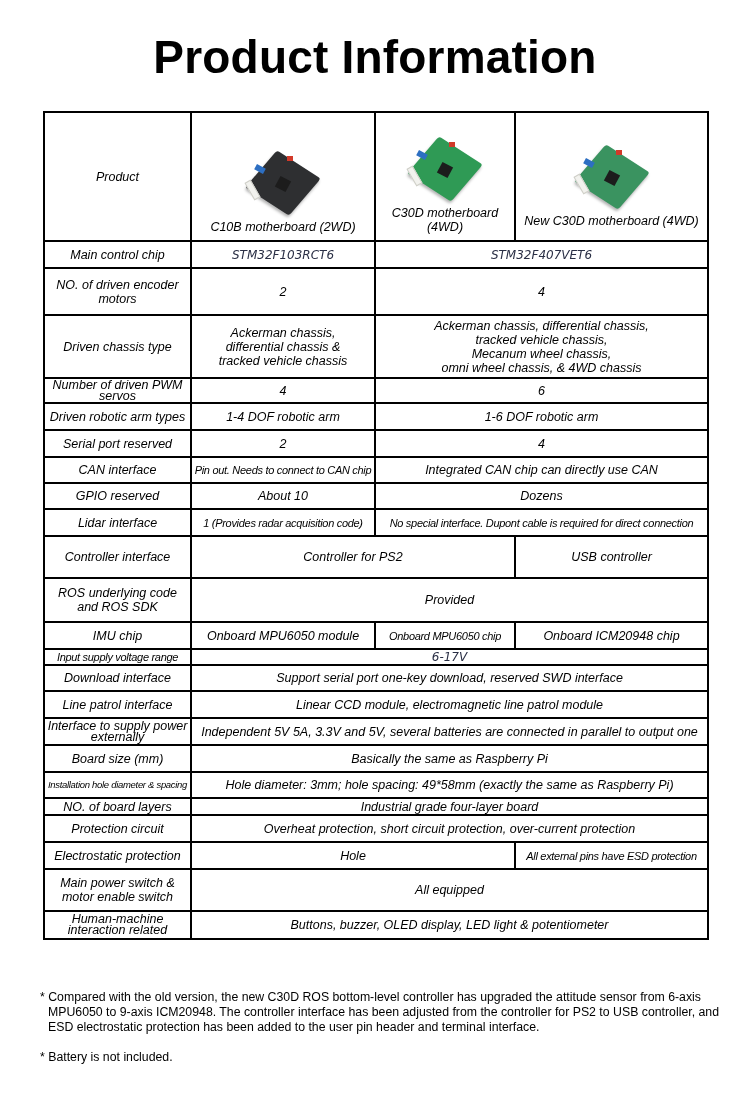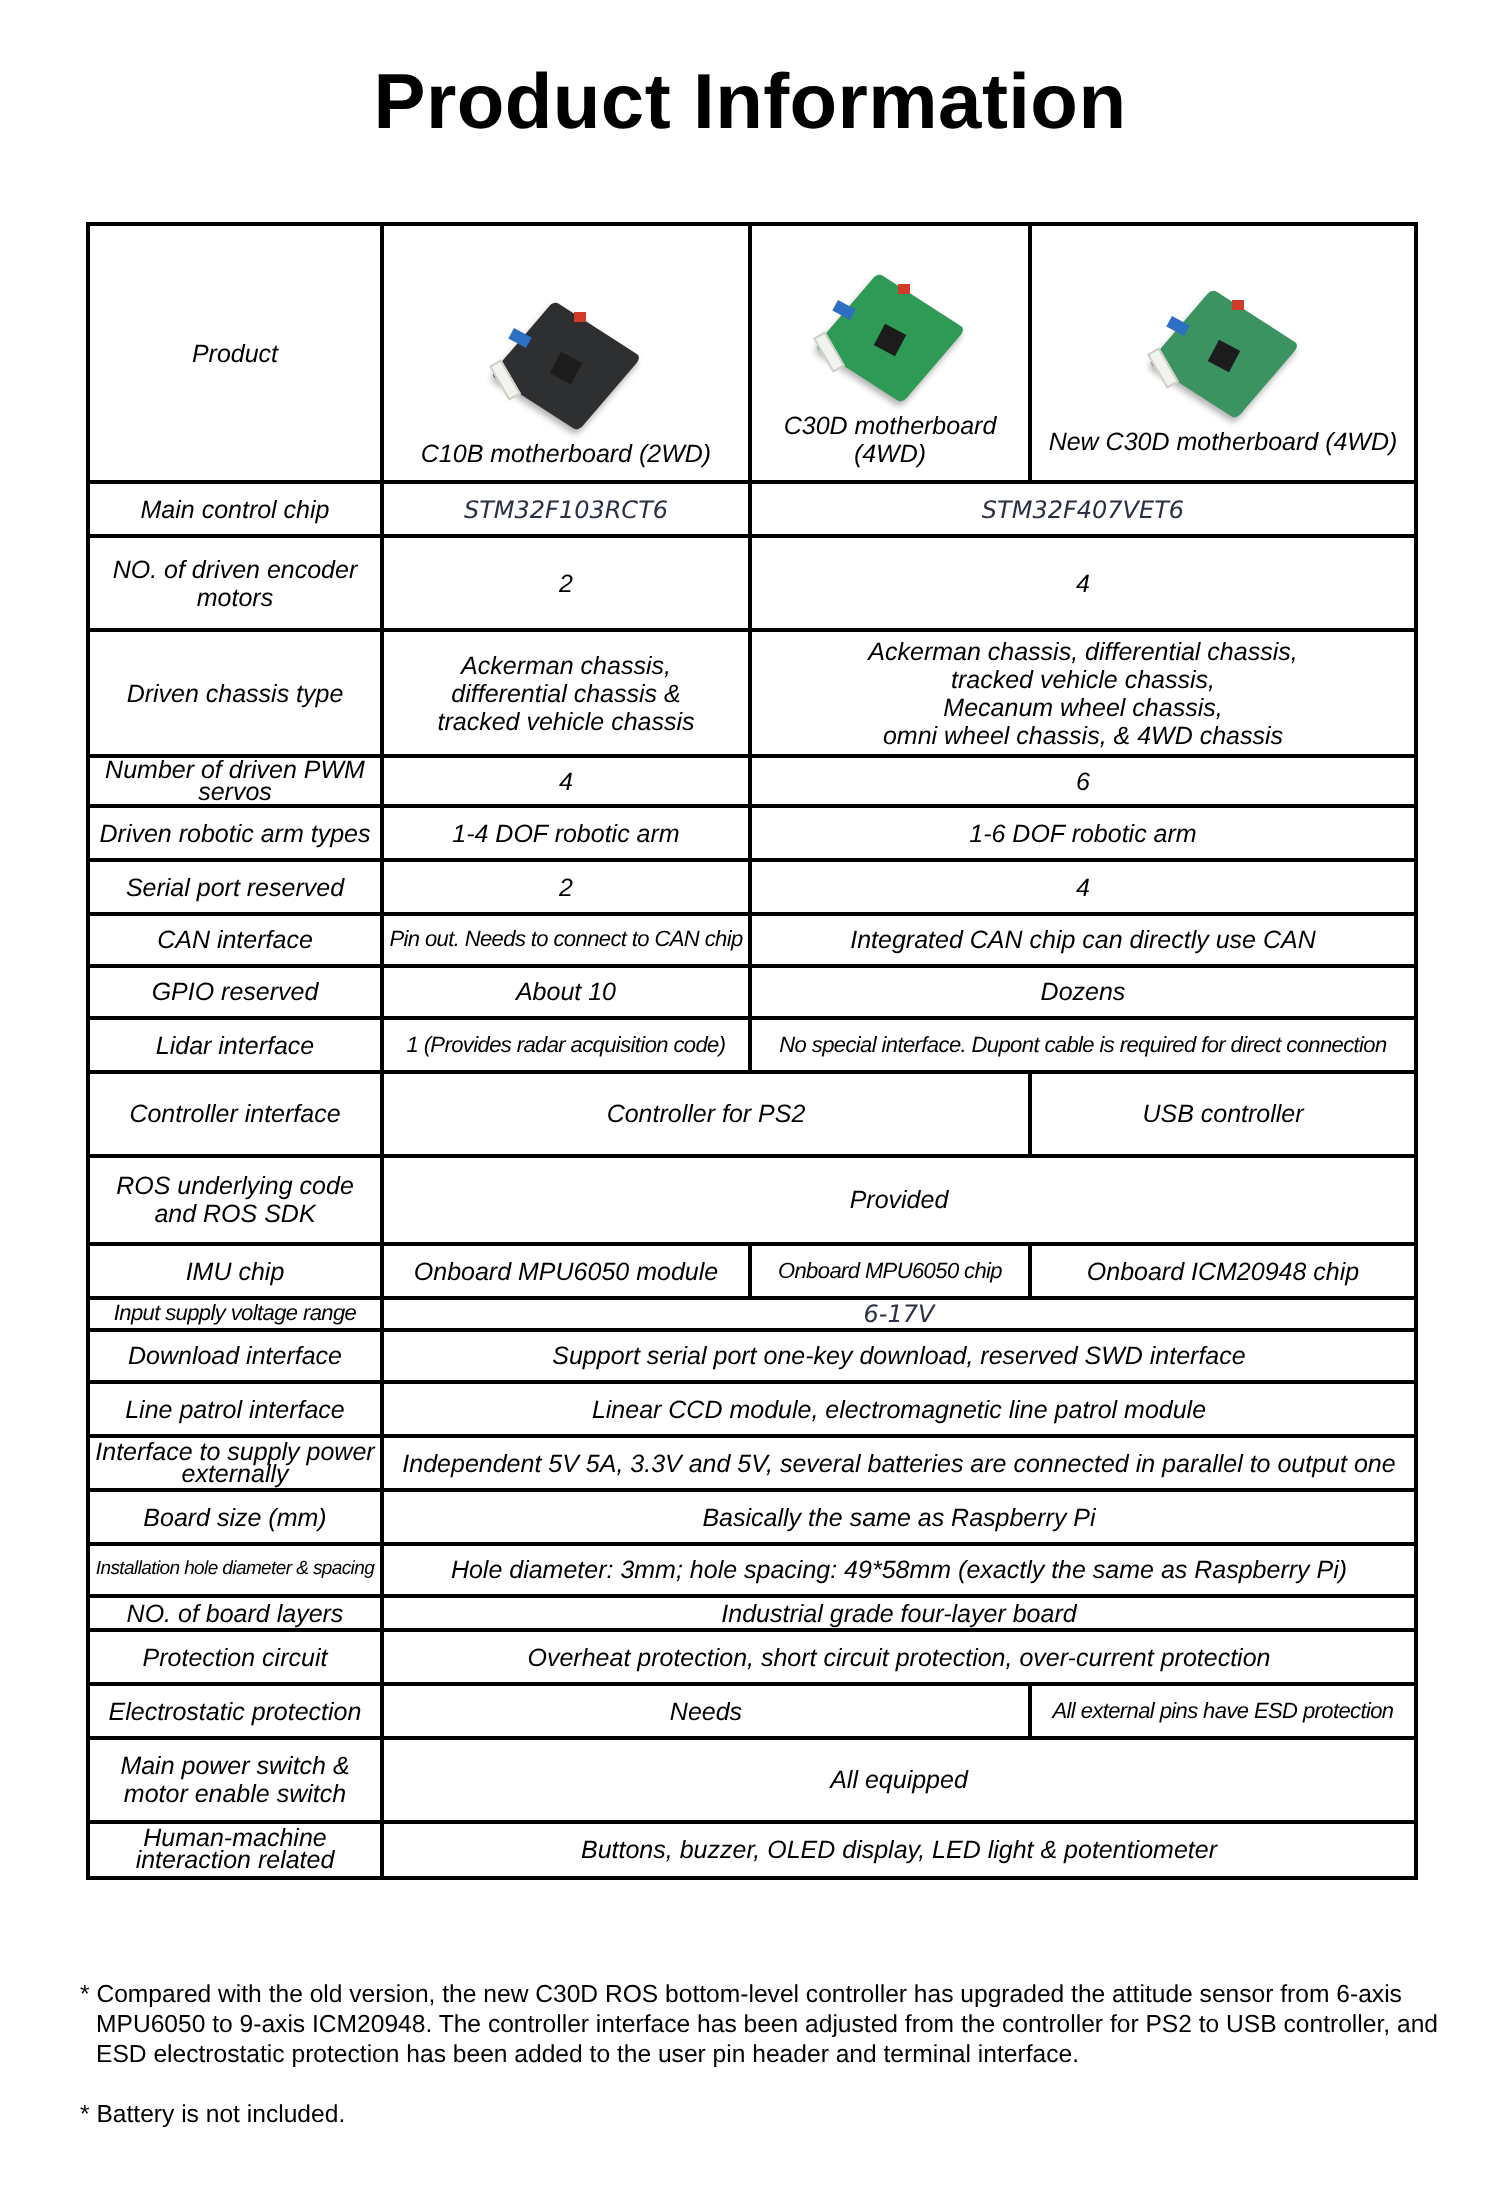--- a/index.html
+++ b/index.html
@@ -1,19 +1,19 @@
 <!DOCTYPE html>
 <html><head>
   <meta charset="utf-8">
   <style>
     html, body { margin: 0; padding: 0; background: #ffffff; }
     body { width: 750px; height: 1095px; position: relative; overflow: hidden;
            font-family: "Liberation Sans", sans-serif; color: #000; }
     .title { position: absolute; top: 30px; left: 0; width: 750px; text-align: center;
-             font-size: 39px; font-weight: bold; letter-spacing: 0.2px; margin: 0; }
+             font-size: 46px; font-weight: bold; letter-spacing: 0.2px; margin: 0; }
     table.spec { position: absolute; left: 43px; top: 111px; width: 664px;
                  border-collapse: collapse; table-layout: fixed; font-style: italic; }
     table.spec td { border: 2px solid #000; text-align: center; vertical-align: middle;
                     font-size: 12.5px; line-height: 14px; padding: 0 2px; overflow: hidden; }
     td.label { width: 143px; }
     .narrow { font-size: 11px !important; letter-spacing: -0.3px; }
     .tiny { font-size: 9.5px !important; letter-spacing: -0.3px; margin-left: 32px; }
     .alt-font { font-family: "DejaVu Sans", sans-serif; font-size: 12px !important; color: #2a2f45; }
     .tight { line-height: 11px !important; }
     .product-cell { position: relative; vertical-align: bottom !important; padding-bottom: 6px !important; }
@@ -199,21 +199,21 @@
     <td colspan="3">Industrial grade four-layer board</td>
   </tr>
 
   <tr style="height:27px">
     <td class="label">Protection circuit</td>
     <td colspan="3">Overheat protection, short circuit protection, over-current protection</td>
   </tr>
 
   <tr style="height:27px">
     <td class="label">Electrostatic protection</td>
-    <td colspan="2">Needs</td>
+    <td colspan="2">Hole</td>
     <td class="narrow">All external pins have ESD protection</td>
   </tr>
 
   <tr style="height:42px">
     <td class="label">Main power switch &amp; motor enable switch</td>
     <td colspan="3">All equipped</td>
   </tr>
 
   <tr style="height:28px">
     <td class="label tight">Human-machine interaction related</td>

